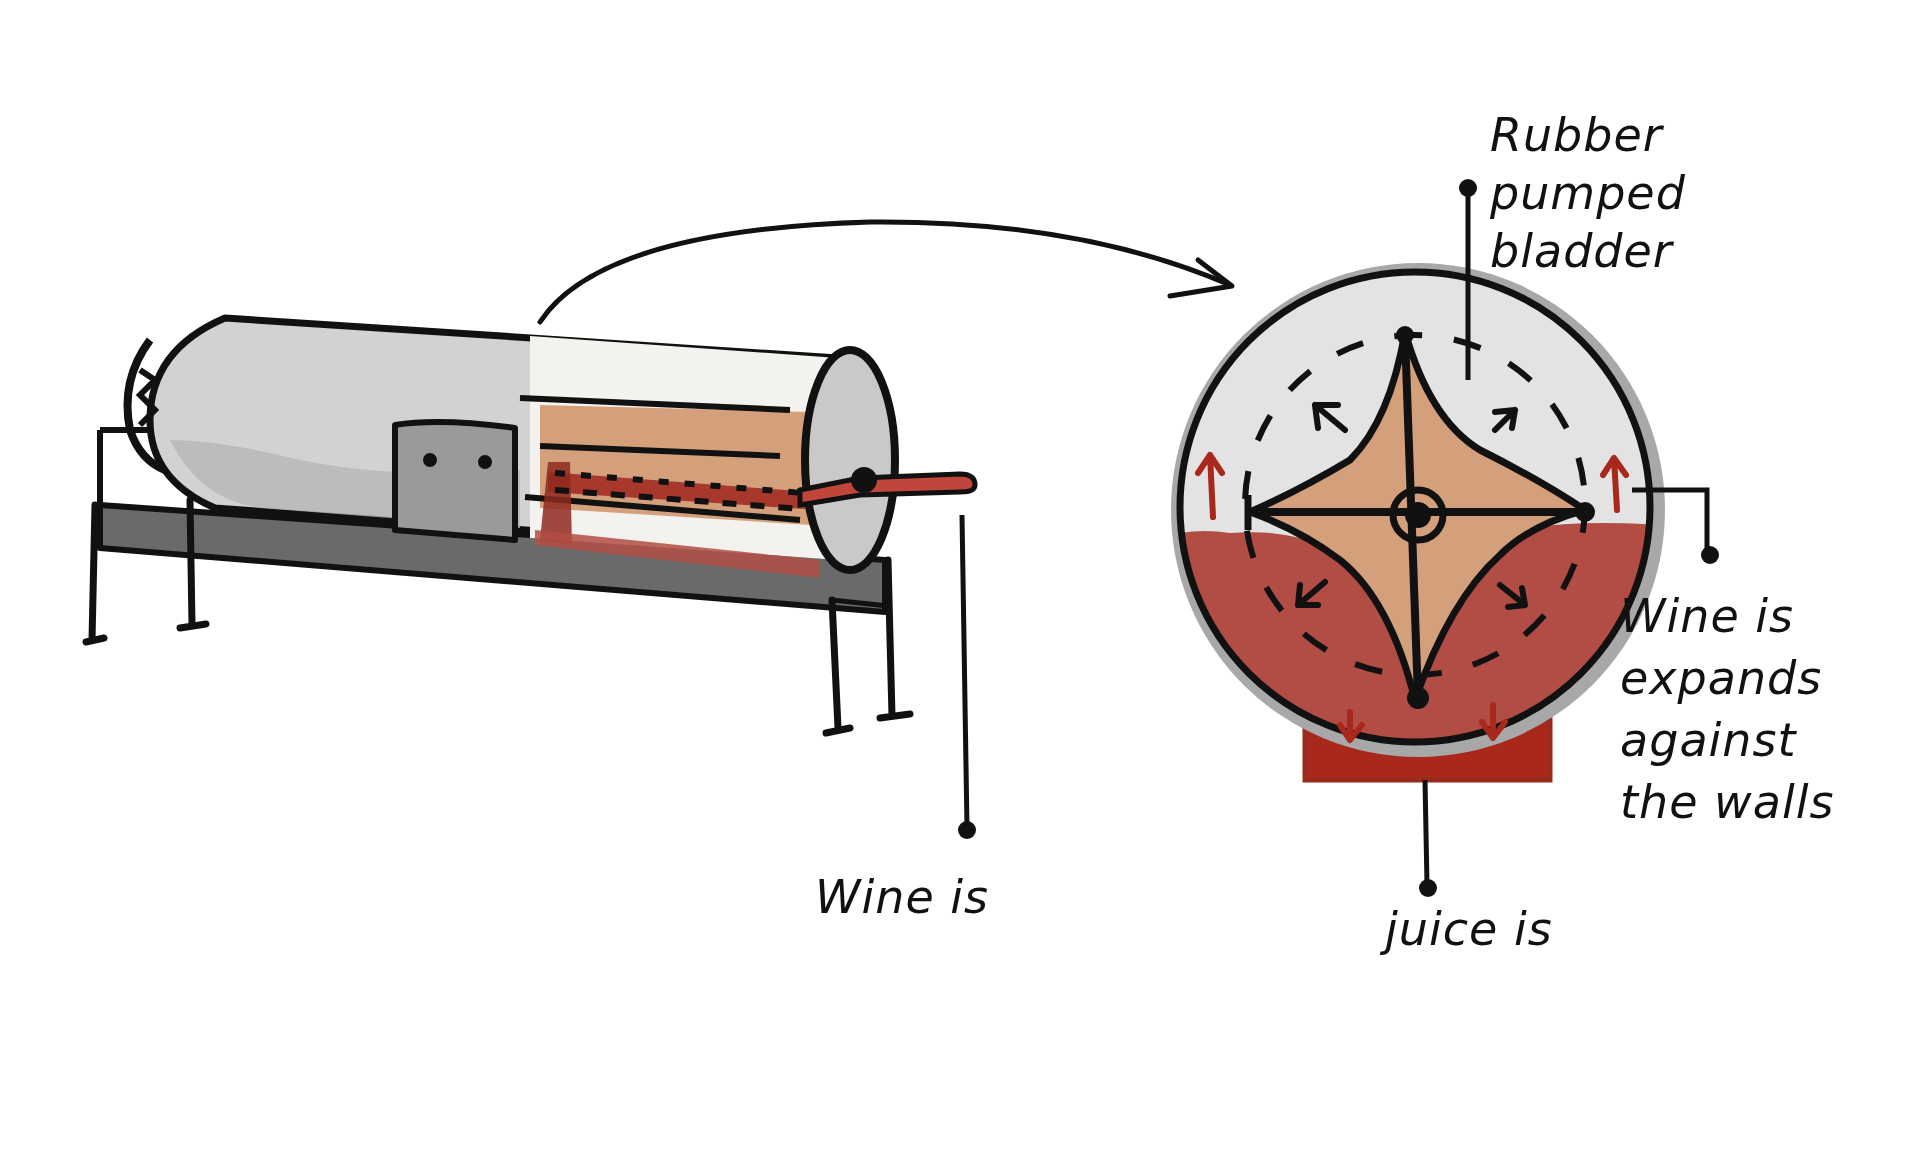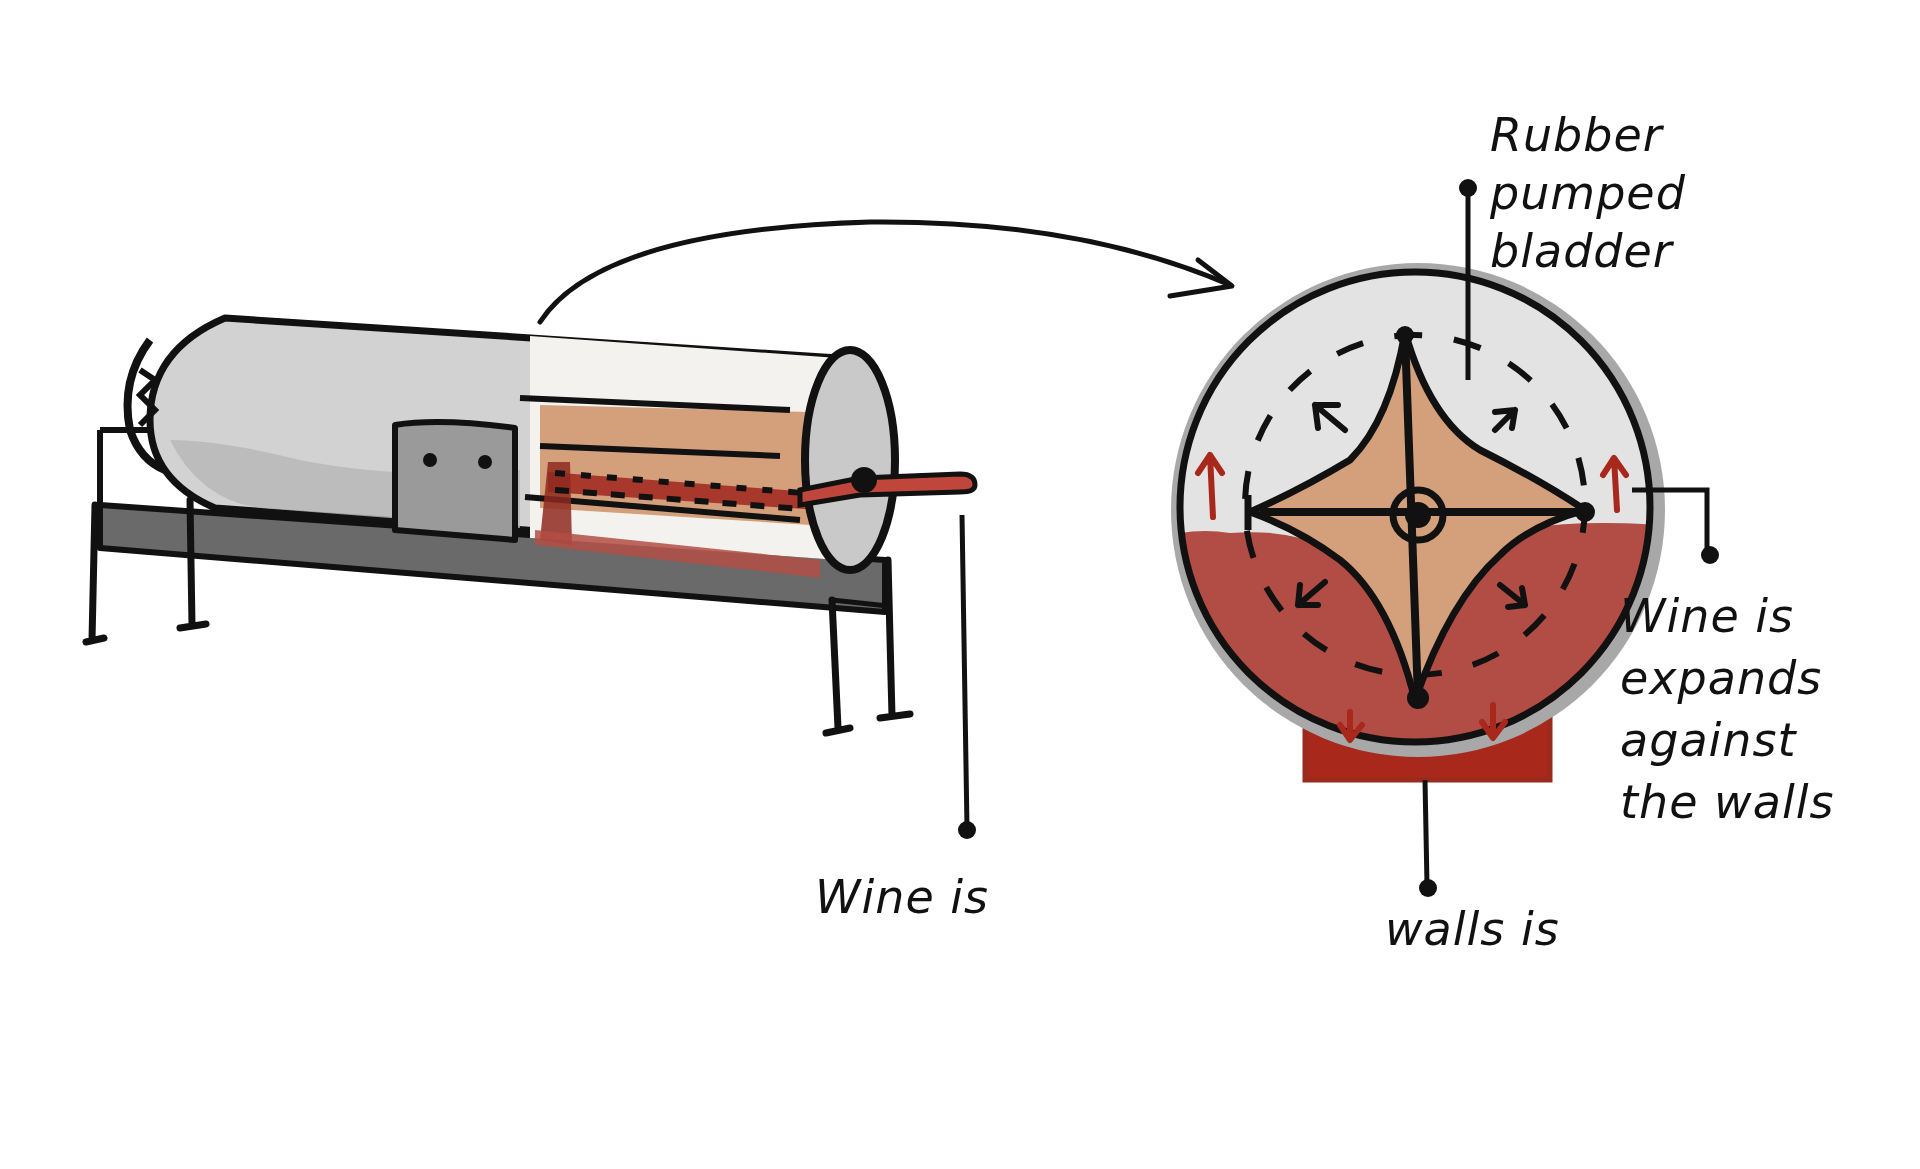--- a/index.html
+++ b/index.html
@@ -155,16 +155,16 @@
     <span>expands</span>
     <span>against</span>
     <span>the walls</span>
   </div>
 
   <div class="label" style="left:815px; top:862px; line-height:70px;">
     <span>Wine is</span>
   </div>
 
   <div class="label" style="left:1385px; top:898px; line-height:62px;">
-    <span>walls is</span>
+    <span>juice is</span>
   </div>
 
 </div>
 
 </body></html>

